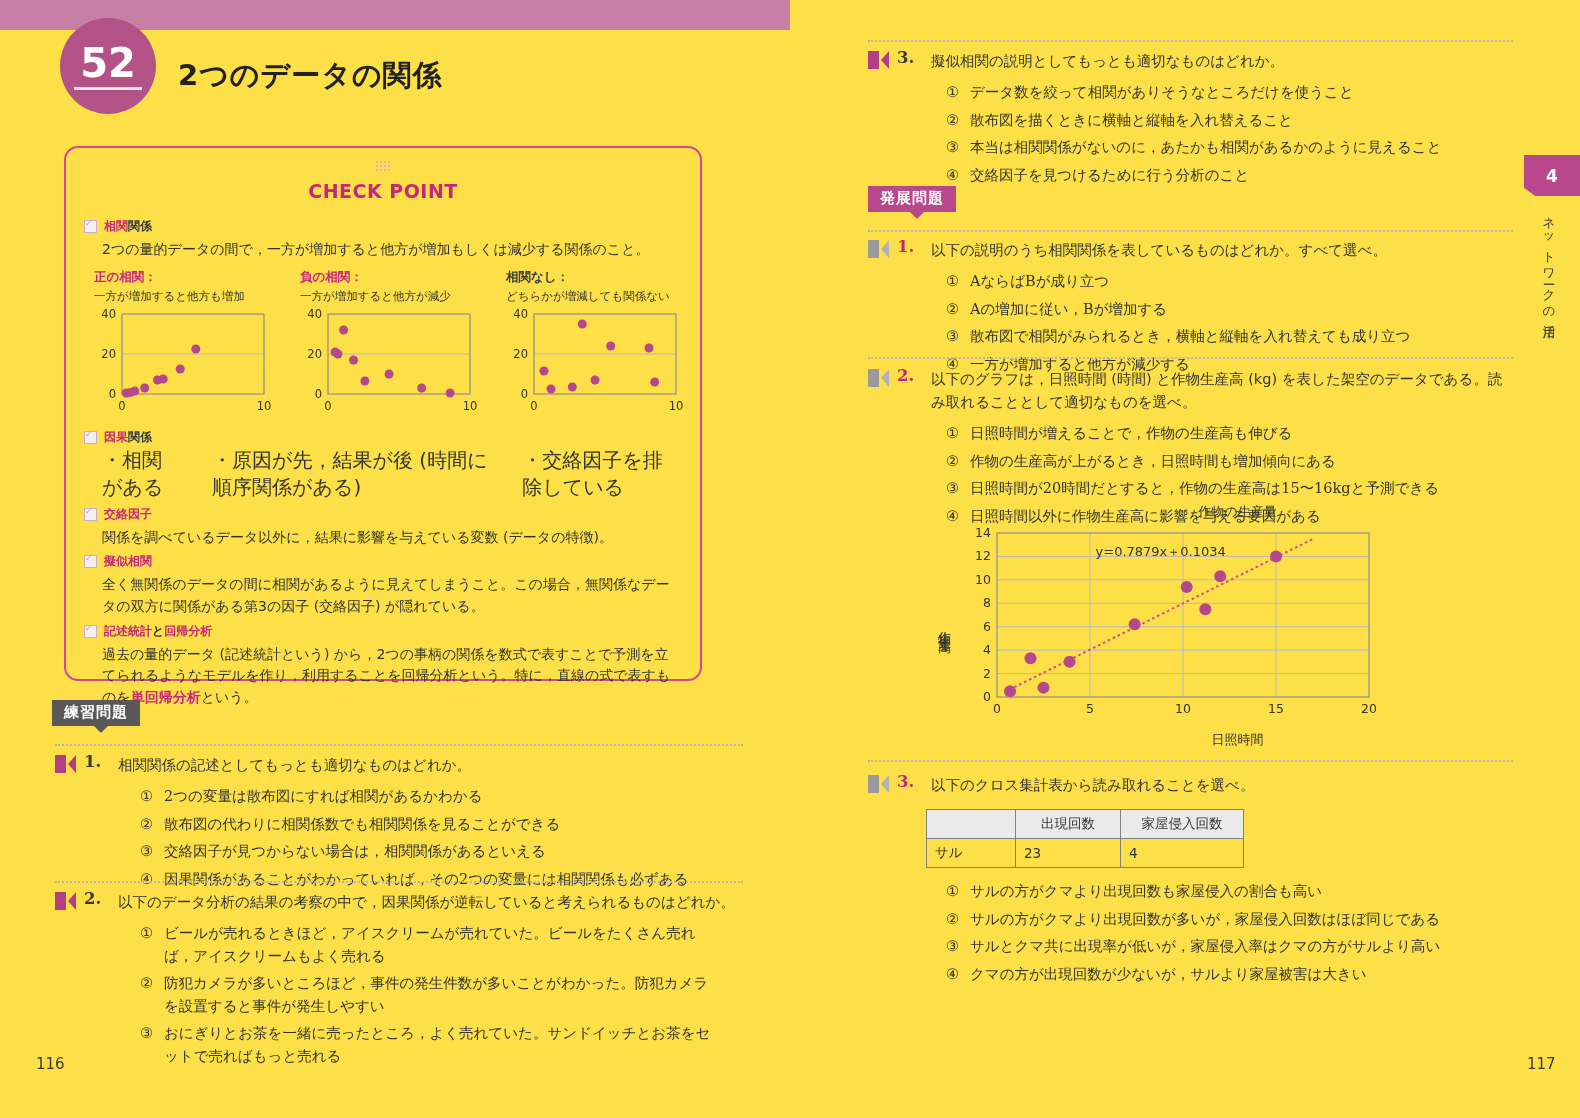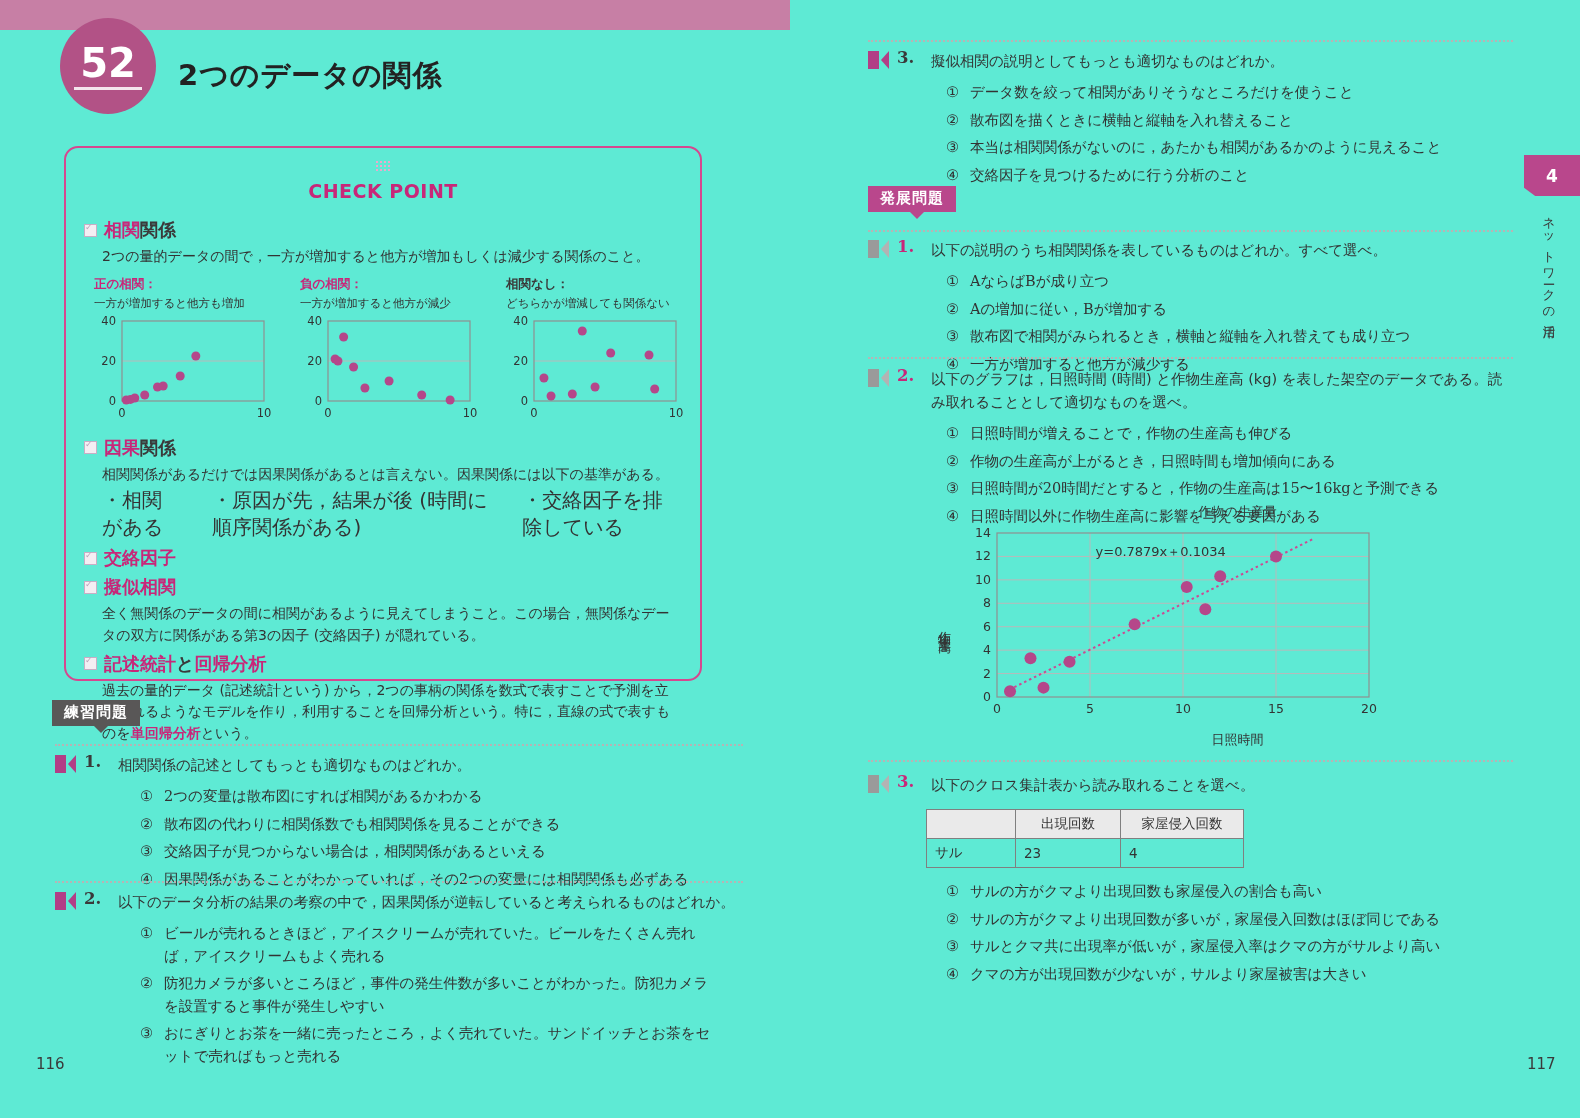--- a/index.html
+++ b/index.html
@@ -1,37 +1,37 @@
 <!DOCTYPE html>
 <html style="--accent-text: #c82779; --topbar: #c77fa5; --circle: #b25286; --marker: #b23e86; --badge-gray: #595757; --badge-pink: #b9478c; --point: #b5478a; --trend: #cc4b93; --grid: #b9b9b9; --text: #333333; --table-border: #808080;"><head>
 <meta charset="utf-8">
 <style>
   :root{
     --accent-text:#c82779; --topbar:#c77fa5; --circle:#b25286; --marker:#b23e86;
     --badge-gray:#595757; --badge-pink:#b9478c; --point:#b5478a; --trend:#cc4b93;
     --grid:#b9b9b9; --text:#333333; --table-border:#808080; --cp-border:#d6478f; --cp-dot:#eaaacd;
   }
   html,body{margin:0;padding:0;background:#e9e9e9;}
-  .sheet{position:relative;width:1580px;height:1118px;background:#5eead4;overflow:hidden;
+  .sheet{position:relative;width:1580px;height:1118px;background:#fde047;overflow:hidden;
          font-family:"DejaVu Sans",sans-serif;color:var(--text);}
   .topbar{position:absolute;left:0;top:0;width:790px;height:30px;background:var(--topbar);}
   .lesson-circle{position:absolute;left:60px;top:18px;width:96px;height:96px;border-radius:50%;
     background:var(--circle);display:flex;align-items:center;justify-content:center;}
   .lesson-num{color:#fff;font-size:40px;font-weight:bold;line-height:1;
     border-bottom:3px solid rgba(255,255,255,.85);padding:0 6px 4px;}
   .page-title{position:absolute;left:178px;top:56px;font-size:29px;font-weight:bold;color:#222;letter-spacing:1px;}
 
   .checkpoint{position:absolute;left:64px;top:146px;width:598px;height:507px;border:2px solid var(--cp-border);
     border-radius:14px;padding:12px 18px;}
   .cp-header{display:flex;align-items:center;gap:8px;margin-bottom:8px;flex-direction:column;}
   .cp-dots{height:12px;background-image:radial-gradient(var(--cp-dot) 1px,transparent 1.2px);background-size:4px 4px;}
   .cp-dots.left{width:16px;} .cp-dots.right{flex:1;}
   .cp-title{color:var(--accent-text);font-size:19px;font-weight:bold;letter-spacing:.5px;}
   .cp-item{margin:5px 0 3px;}
-  .cp-head{display:flex;align-items:center;font-size:18px;font-weight:bold;color:#3a3a3a;}
+  .cp-head{display:flex;align-items:center;font-size:12px;font-weight:bold;color:#3a3a3a;}
   .cp-head .accent{color:var(--accent-text);}
   .cbx{display:inline-block;width:11px;height:11px;border:1px solid #c8aec6;background:#f4eef3;margin-right:7px;flex:none;
     position:relative;}
   .cbx::after{content:"✓";position:absolute;left:0px;top:-3px;font-size:9px;color:#bca6bb;font-weight:normal;}
   .cp-desc{margin:4px 0 2px 18px;font-size:14px;line-height:1.55;}
   .cp-desc .accent{color:var(--accent-text);font-weight:bold;}
   .cp-bullets{display:flex;gap:30px;margin:1px 0 2px 18px;font-size:20px;}
   .plots-row{display:flex;gap:22px;margin:8px 0 2px 10px;}
   .mini-plot{width:186px;}
   .mini-label{font-size:12.5px;font-weight:bold;color:#3a3a3a;}
@@ -169,33 +169,33 @@
             </svg></div>
       </div>
     </div>
 
     <div class="cp-item">
       <div class="cp-head">
           <span class="cbx"></span>
           <span class="accent">因果</span>
           <span>関係</span>
         </div>
-      <div class="cp-desc">相関関係があるだけでは因果関係があるとは言えない。因果関係には以下の基準がある。</div>
       <div class="cp-bullets">
         <span>・相関がある</span>
         <span>・原因が先，結果が後 (時間に順序関係がある)</span>
         <span>・交絡因子を排除している</span>
       </div>
     </div>
 
     <div class="cp-item">
       <div class="cp-head">
           <span class="cbx"></span>
           <span class="accent">交絡因子</span>
         </div>
+      <div class="cp-desc">関係を調べているデータ以外に，結果に影響を与えている変数 (データの特徴)。</div>
     </div>
 
     <div class="cp-item">
       <div class="cp-head">
           <span class="cbx"></span>
           <span class="accent">擬似相関</span>
         </div>
       <div class="cp-desc">全く無関係のデータの間に相関があるように見えてしまうこと。この場合，無関係なデータの双方に関係がある第3の因子 (交絡因子) が隠れている。</div>
     </div>
 

